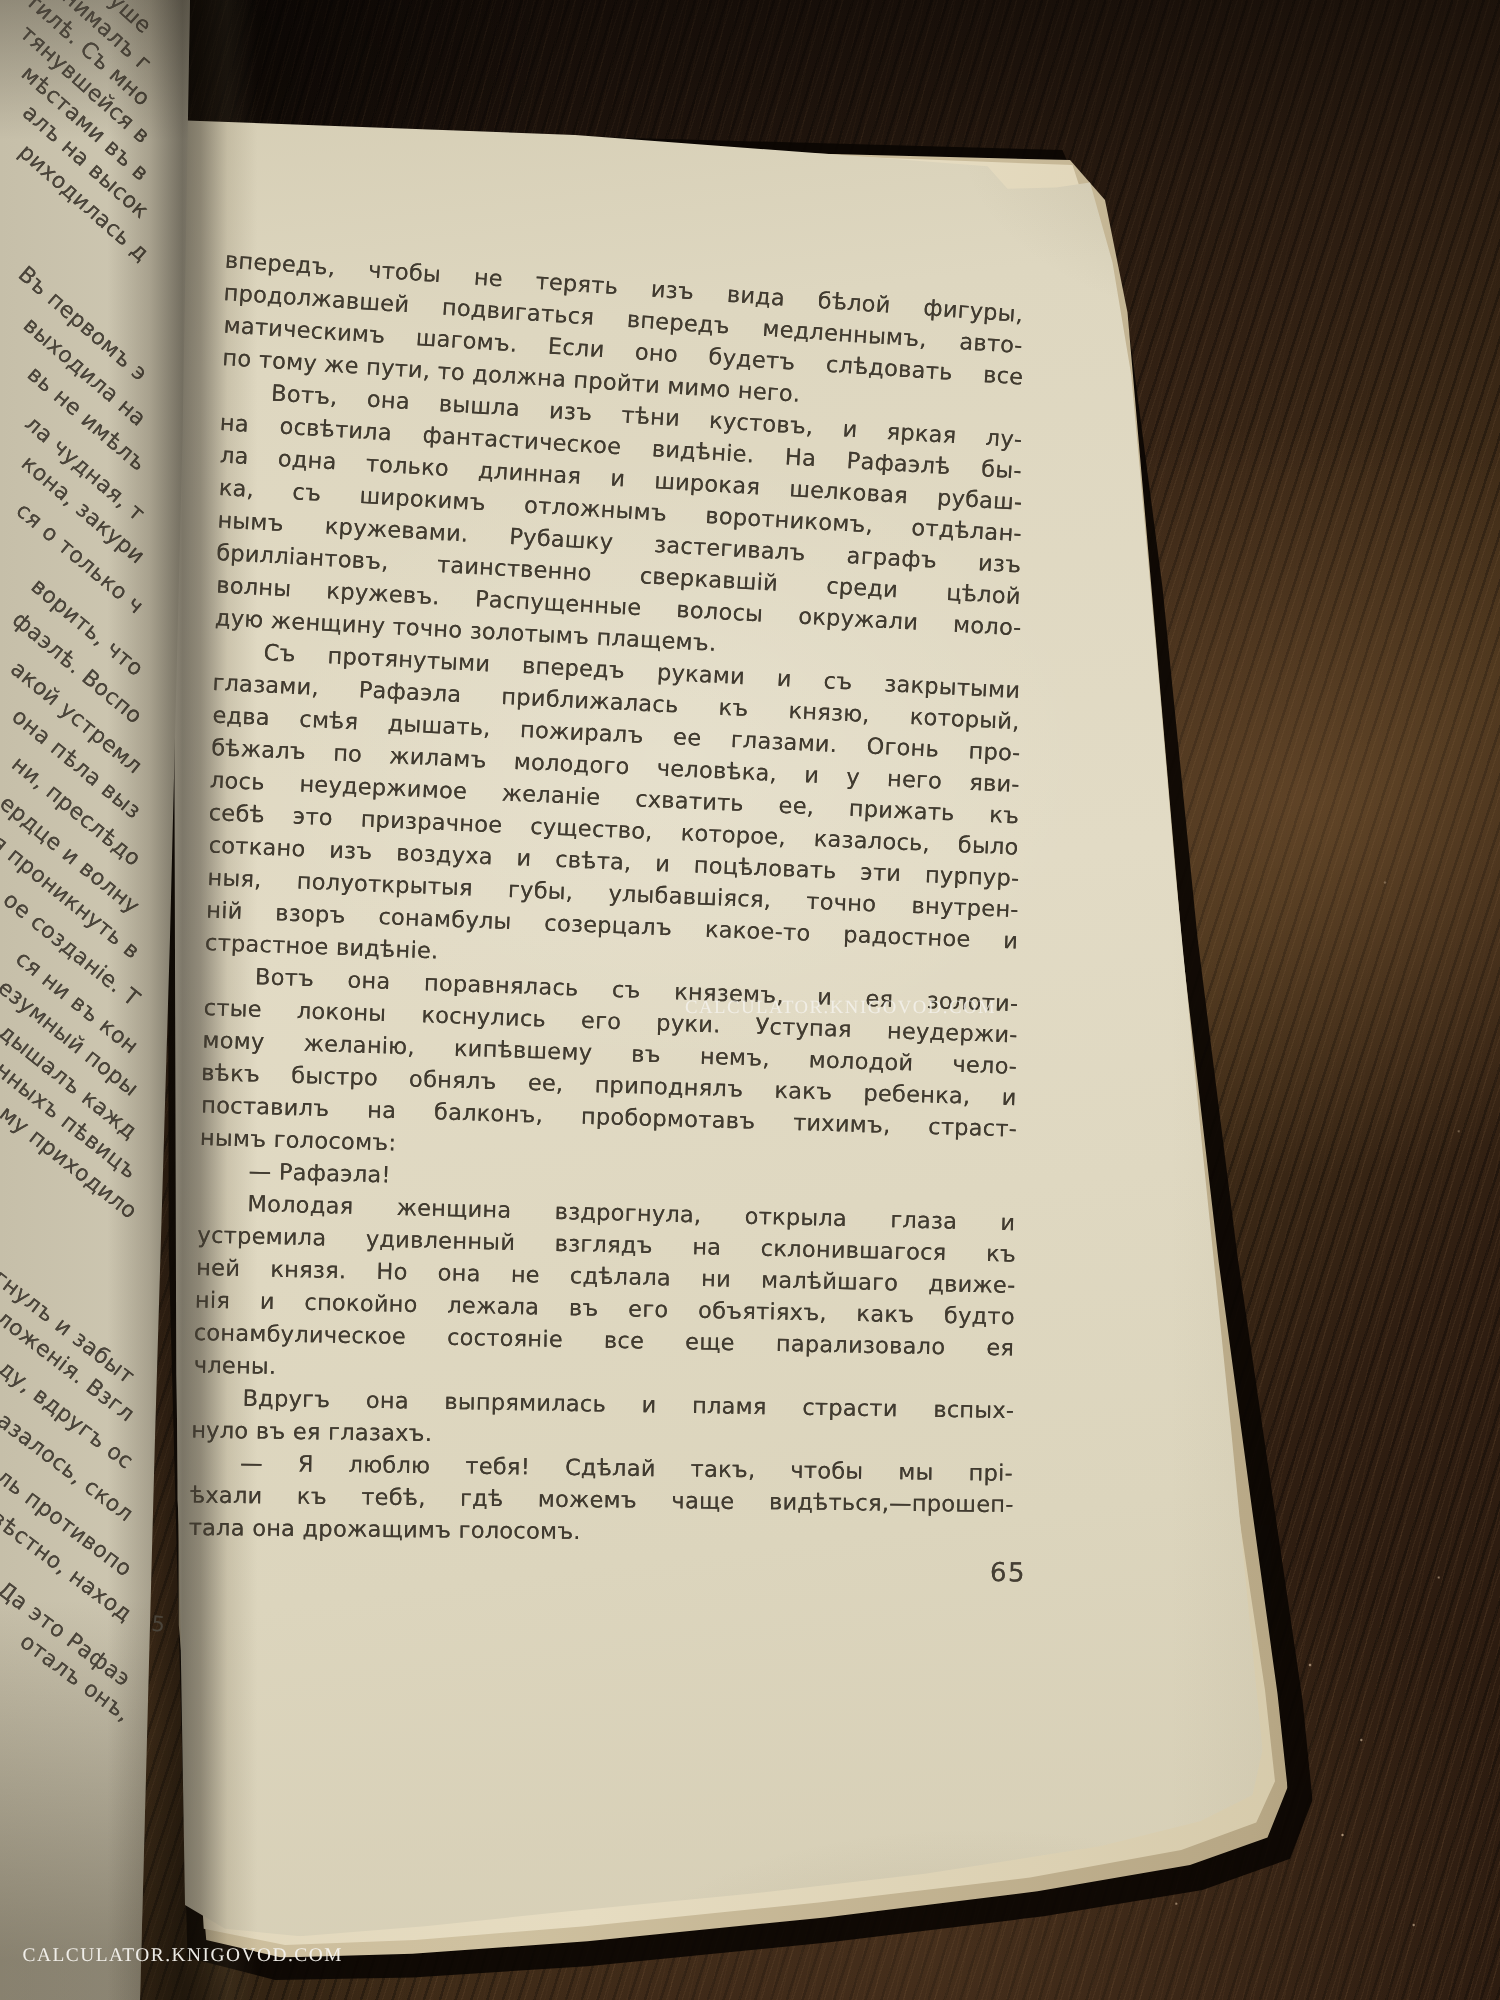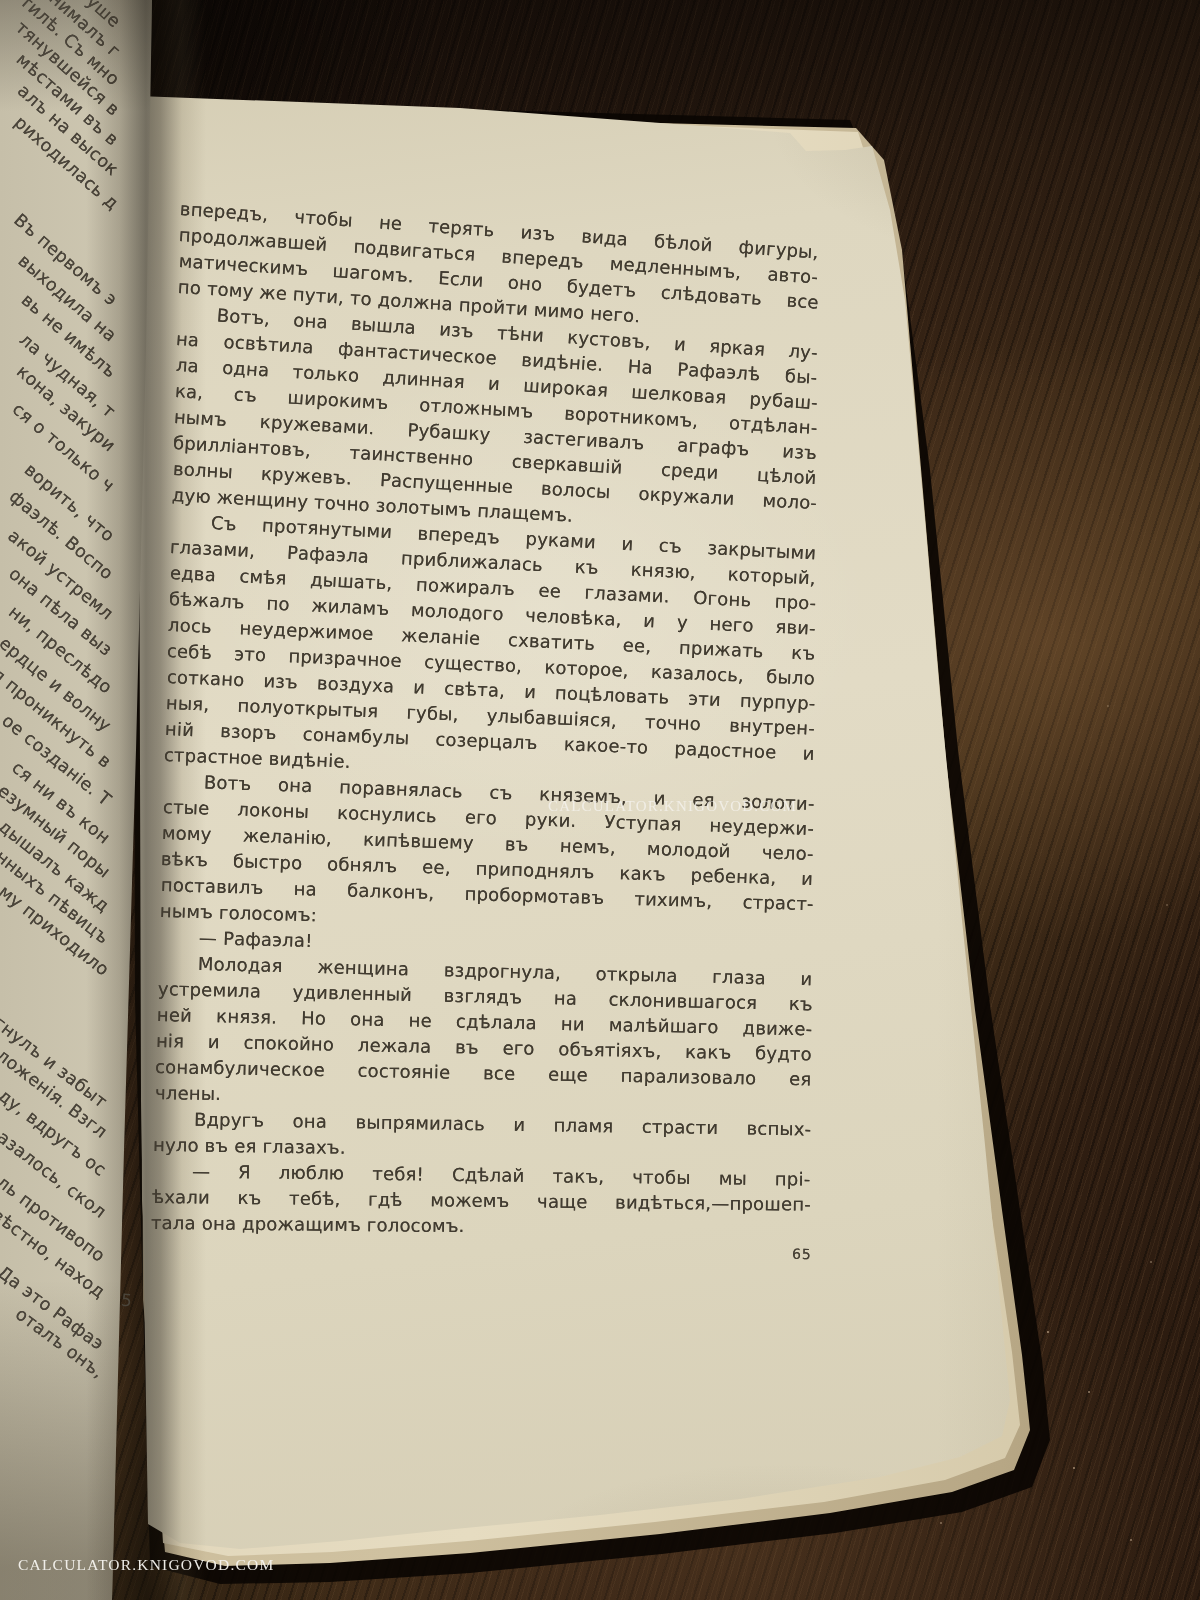--- a/index.html
+++ b/index.html
@@ -79,21 +79,21 @@
     background:linear-gradient(90deg, rgba(25,19,10,0) 0%, rgba(35,27,15,.22) 28%,
       rgba(16,12,6,.48) 50%, rgba(26,20,11,.40) 62%, rgba(96,84,58,.16) 80%, rgba(0,0,0,0) 100%);}
 
   
   .text-block{position:absolute;left:150px;top:196px;width:720px;z-index:8;}
   .line{position:relative;height:26px;line-height:26px;font-size:18px;color:#413b30;
     text-align:justify;text-align-last:justify;transform-origin:left center;
     text-shadow:0 0 .45px rgba(62,56,46,.85);letter-spacing:.2px;}
   .line.last{text-align-last:left;}
   .line.ind{text-indent:40px;}
-  .page-number{position:absolute;left:792px;top:1246px;z-index:8;font-size:14px;
+  .page-number{position:absolute;left:792px;top:1246px;z-index:8;font-size:21px;
     color:#453f34;letter-spacing:1px;transform:rotate(1deg);
     text-shadow:0 0 .4px rgba(62,56,46,.8);}
   .signature{position:absolute;left:121px;top:1290px;z-index:8;font-size:17px;
     color:#4a443a;transform:rotate(6deg);}
 
   
   .wm{position:absolute;z-index:20;font-family:Liberation Serif, serif;
     color:#f5f3ee;letter-spacing:1.2px;white-space:nowrap;}
   .wm-center{left:548px;top:798px;font-size:15px;opacity:.82;}
   .wm-bottom{left:18px;top:1556px;font-size:15.5px;opacity:.96;}

